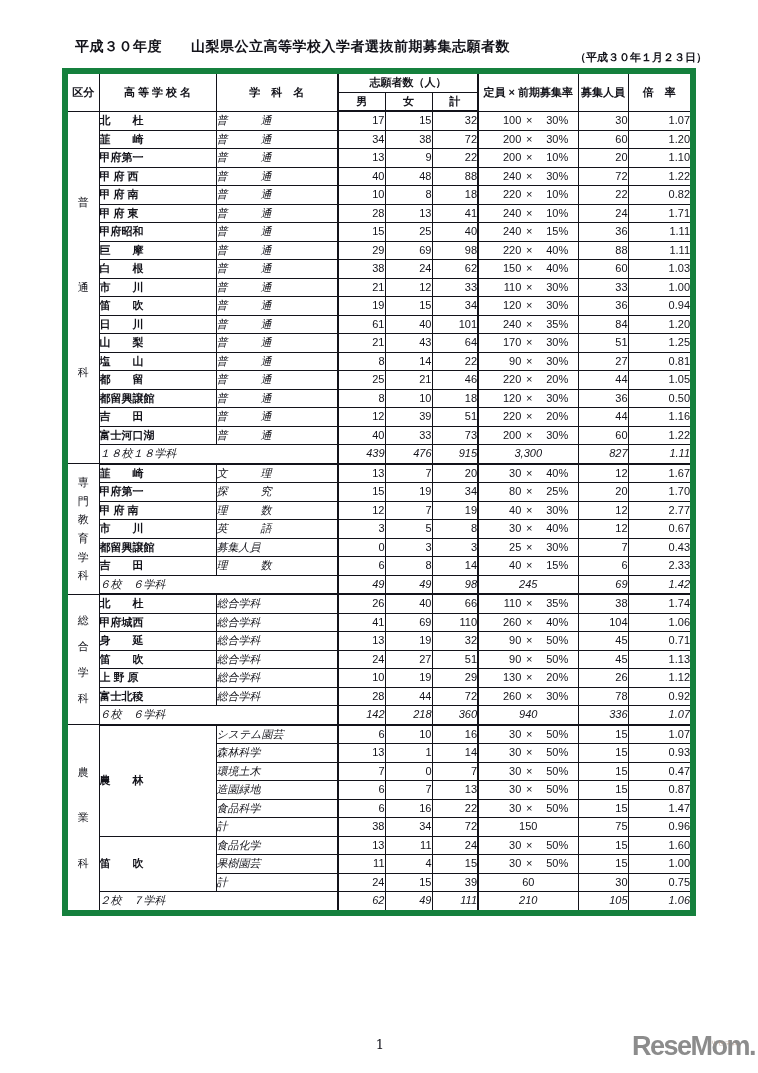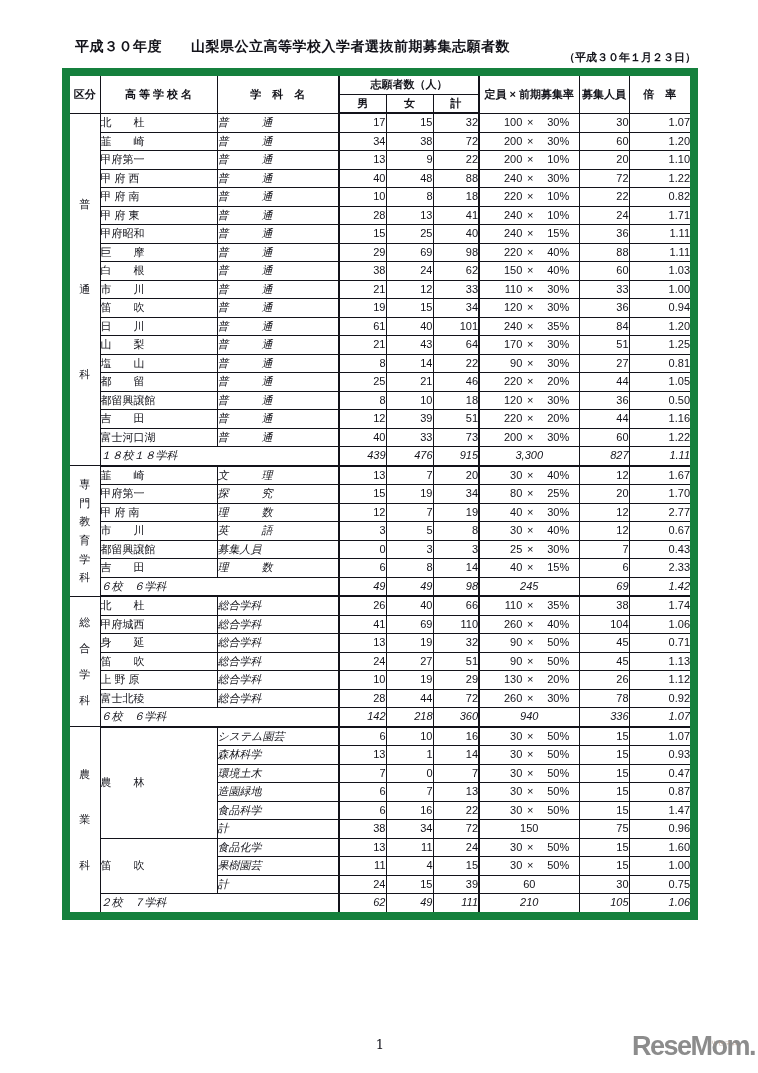--- a/index.html
+++ b/index.html
@@ -6,39 +6,39 @@
   body{
     width:758px;height:1073px;background:#ffffff;position:relative;
     font-family:"Liberation Sans","DejaVu Sans",sans-serif;color:#13131a;
     overflow:hidden;
   }
   .doc-title{
     position:absolute;left:75px;top:38px;font-size:14px;font-weight:bold;
     letter-spacing:0.5px;white-space:nowrap;
   }
   .doc-date{
-    position:absolute;right:62px;top:50px;font-size:11px;font-weight:bold;white-space:nowrap;
+    position:absolute;right:51px;top:50px;font-size:11px;font-weight:bold;white-space:nowrap;
   }
   table.main{
     position:absolute;left:62px;top:68px;width:628px;
     border-collapse:collapse;table-layout:fixed;
-    font-size:11px;border:8px solid #15803d;
+    font-size:11px;border:6px solid #15803d;
   }
   table.main th,table.main td{
     border:1px solid #13131a;padding:0;height:17.5px;line-height:17px;
     overflow:hidden;white-space:nowrap;vertical-align:middle;
   }
   table.main th{font-weight:bold;text-align:center;}
   thead tr.h2 th{border-bottom:2px solid #13131a;}
   .br2{border-right-width:2px !important;}
   tr.sub td{border-bottom-width:2px;font-style:italic;}
   td.cat{text-align:center;}
   .vcat{display:flex;flex-direction:column;justify-content:space-evenly;align-items:center;}
   .vcat span{display:block;line-height:12px;}
-  td.school{text-align:left;padding-left:5px;}
+  td.school{text-align:left;padding-left:5px;font-weight:bold;}
   td.vtop{vertical-align:top;padding-top:2px;}
   td.dept{text-align:left;padding-left:8px;font-style:italic;}
   td.gt{padding-left:32px;}
   td.stlabel{text-align:left;padding-left:14px;}
   td.num{text-align:right;padding-right:11px;}
   td.num2{text-align:right;padding-right:8px;}
   td.capt{text-align:center;}
   .capc{display:flex;justify-content:center;align-items:flex-start;height:100%;}
   .capc .cv{width:33px;text-align:right;display:inline-block;}
   .capc .cx{width:16px;text-align:center;display:inline-block;}

